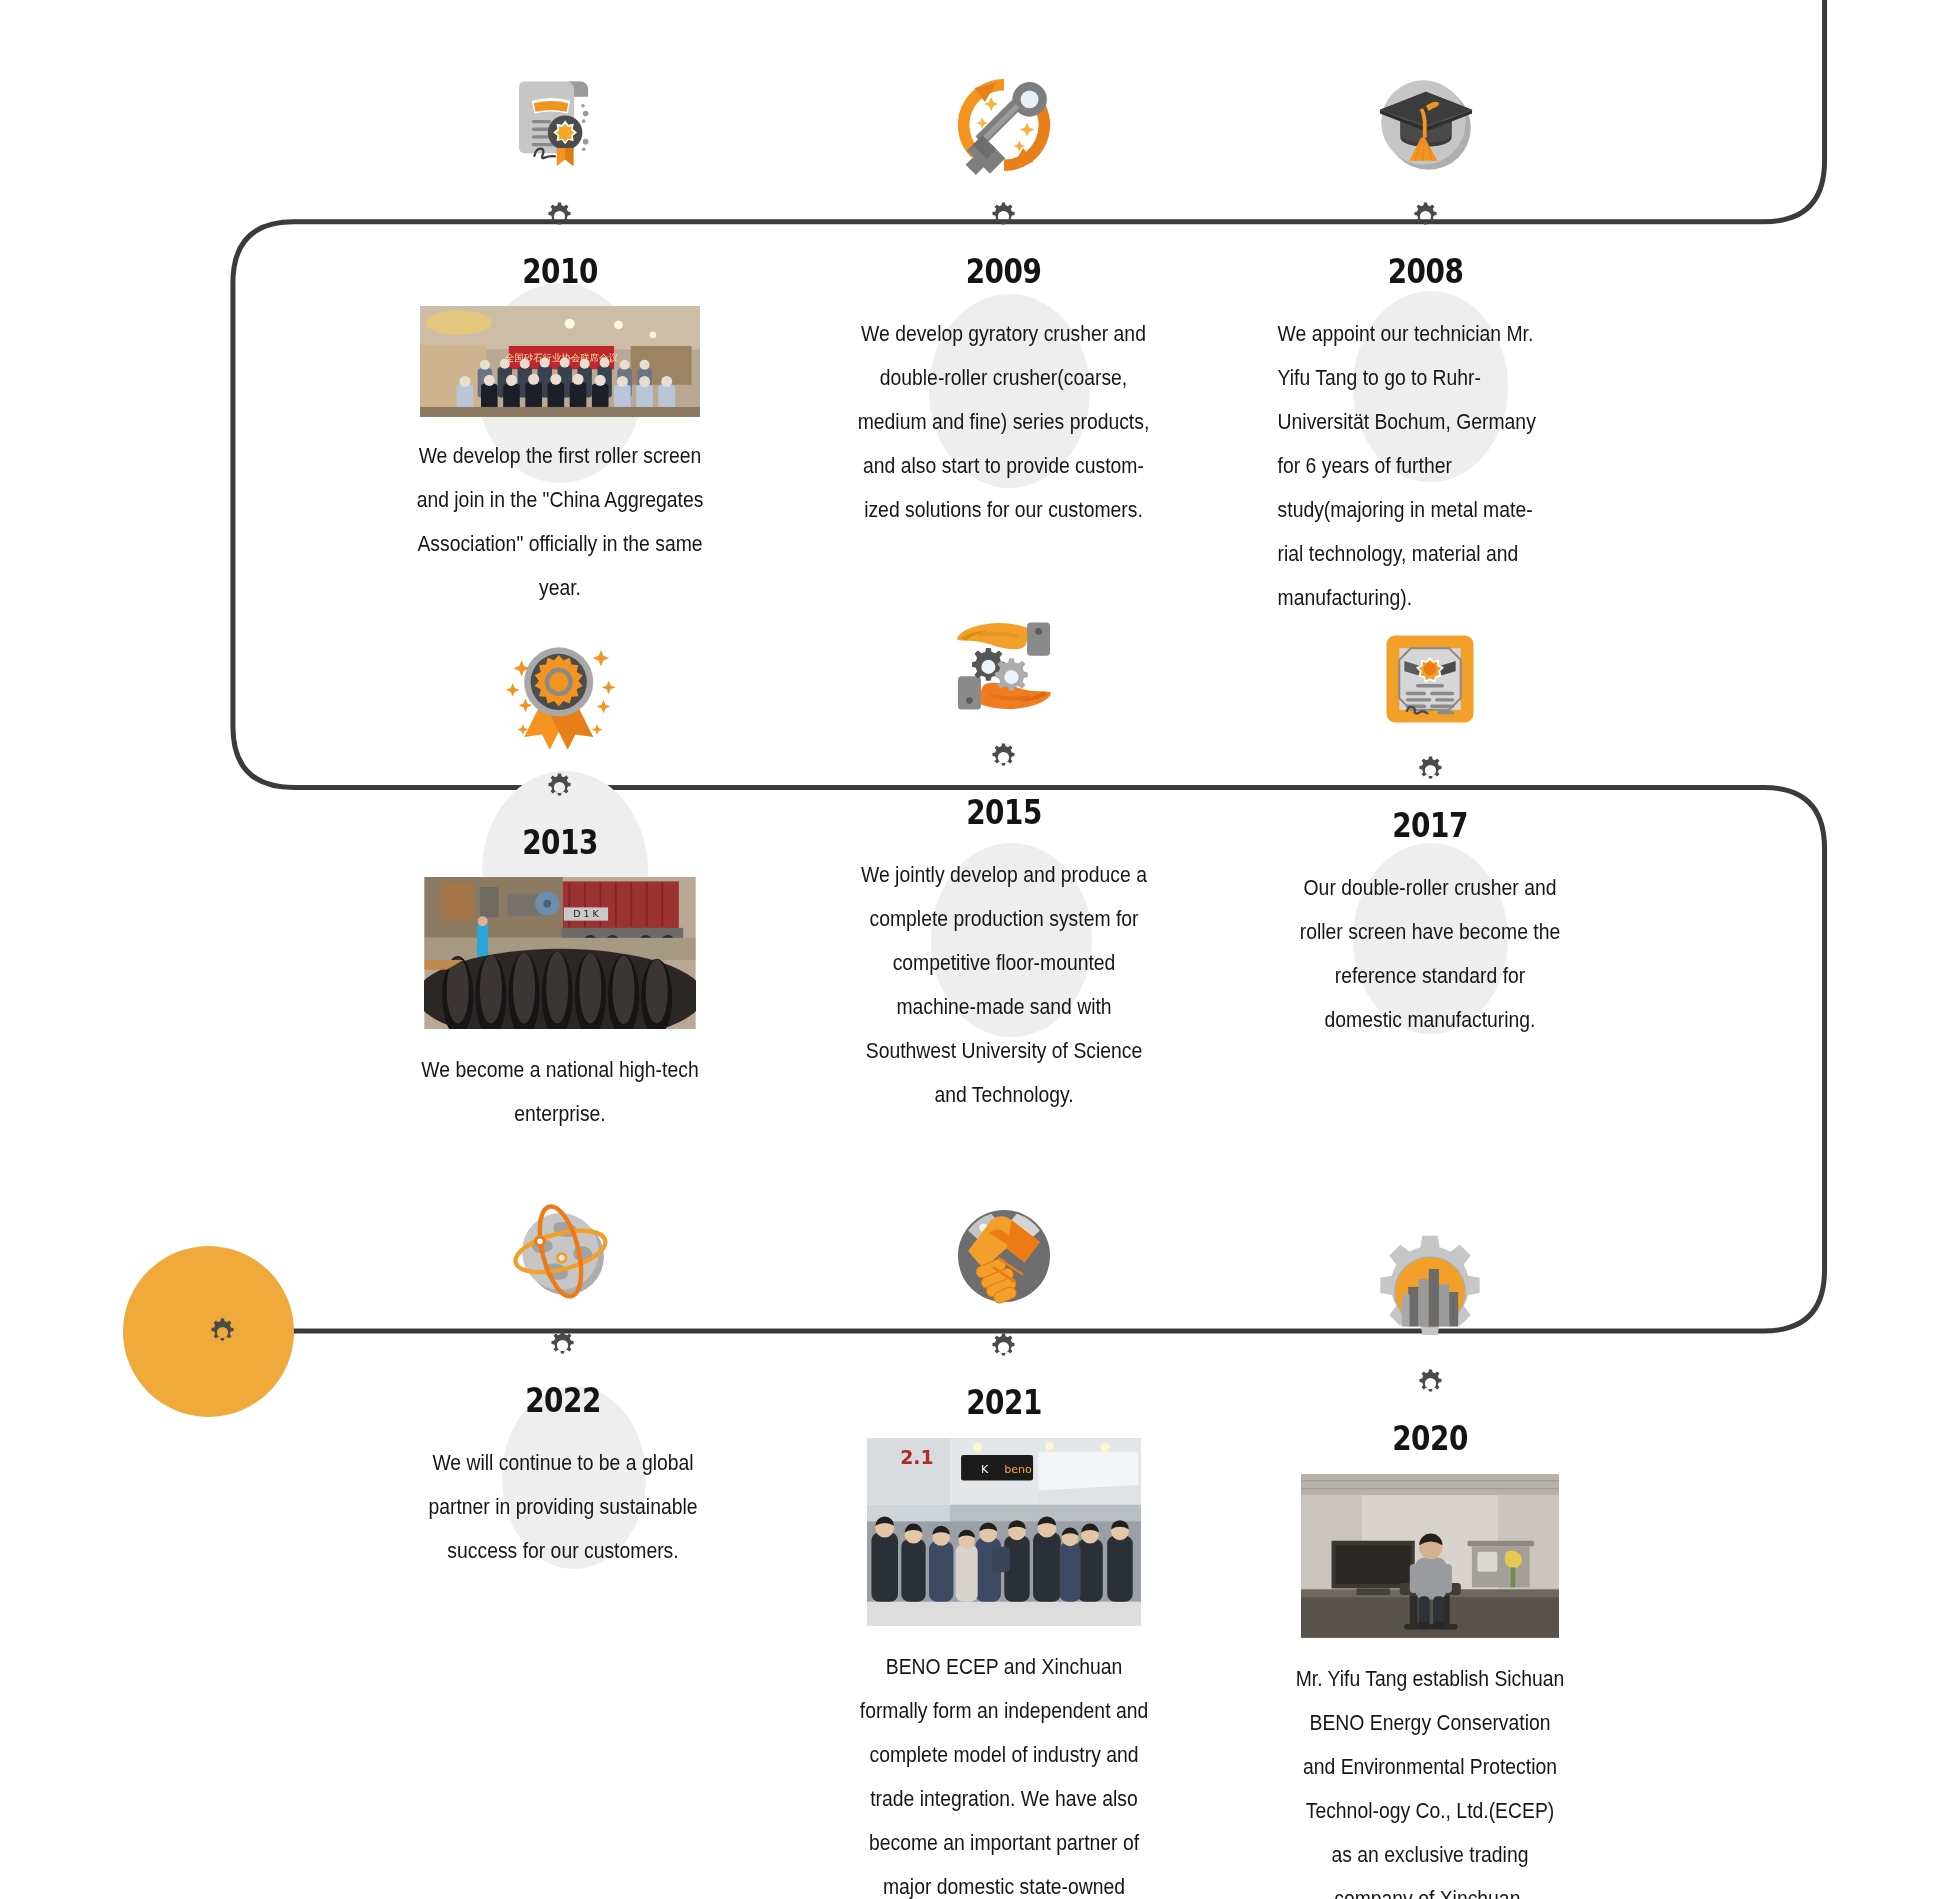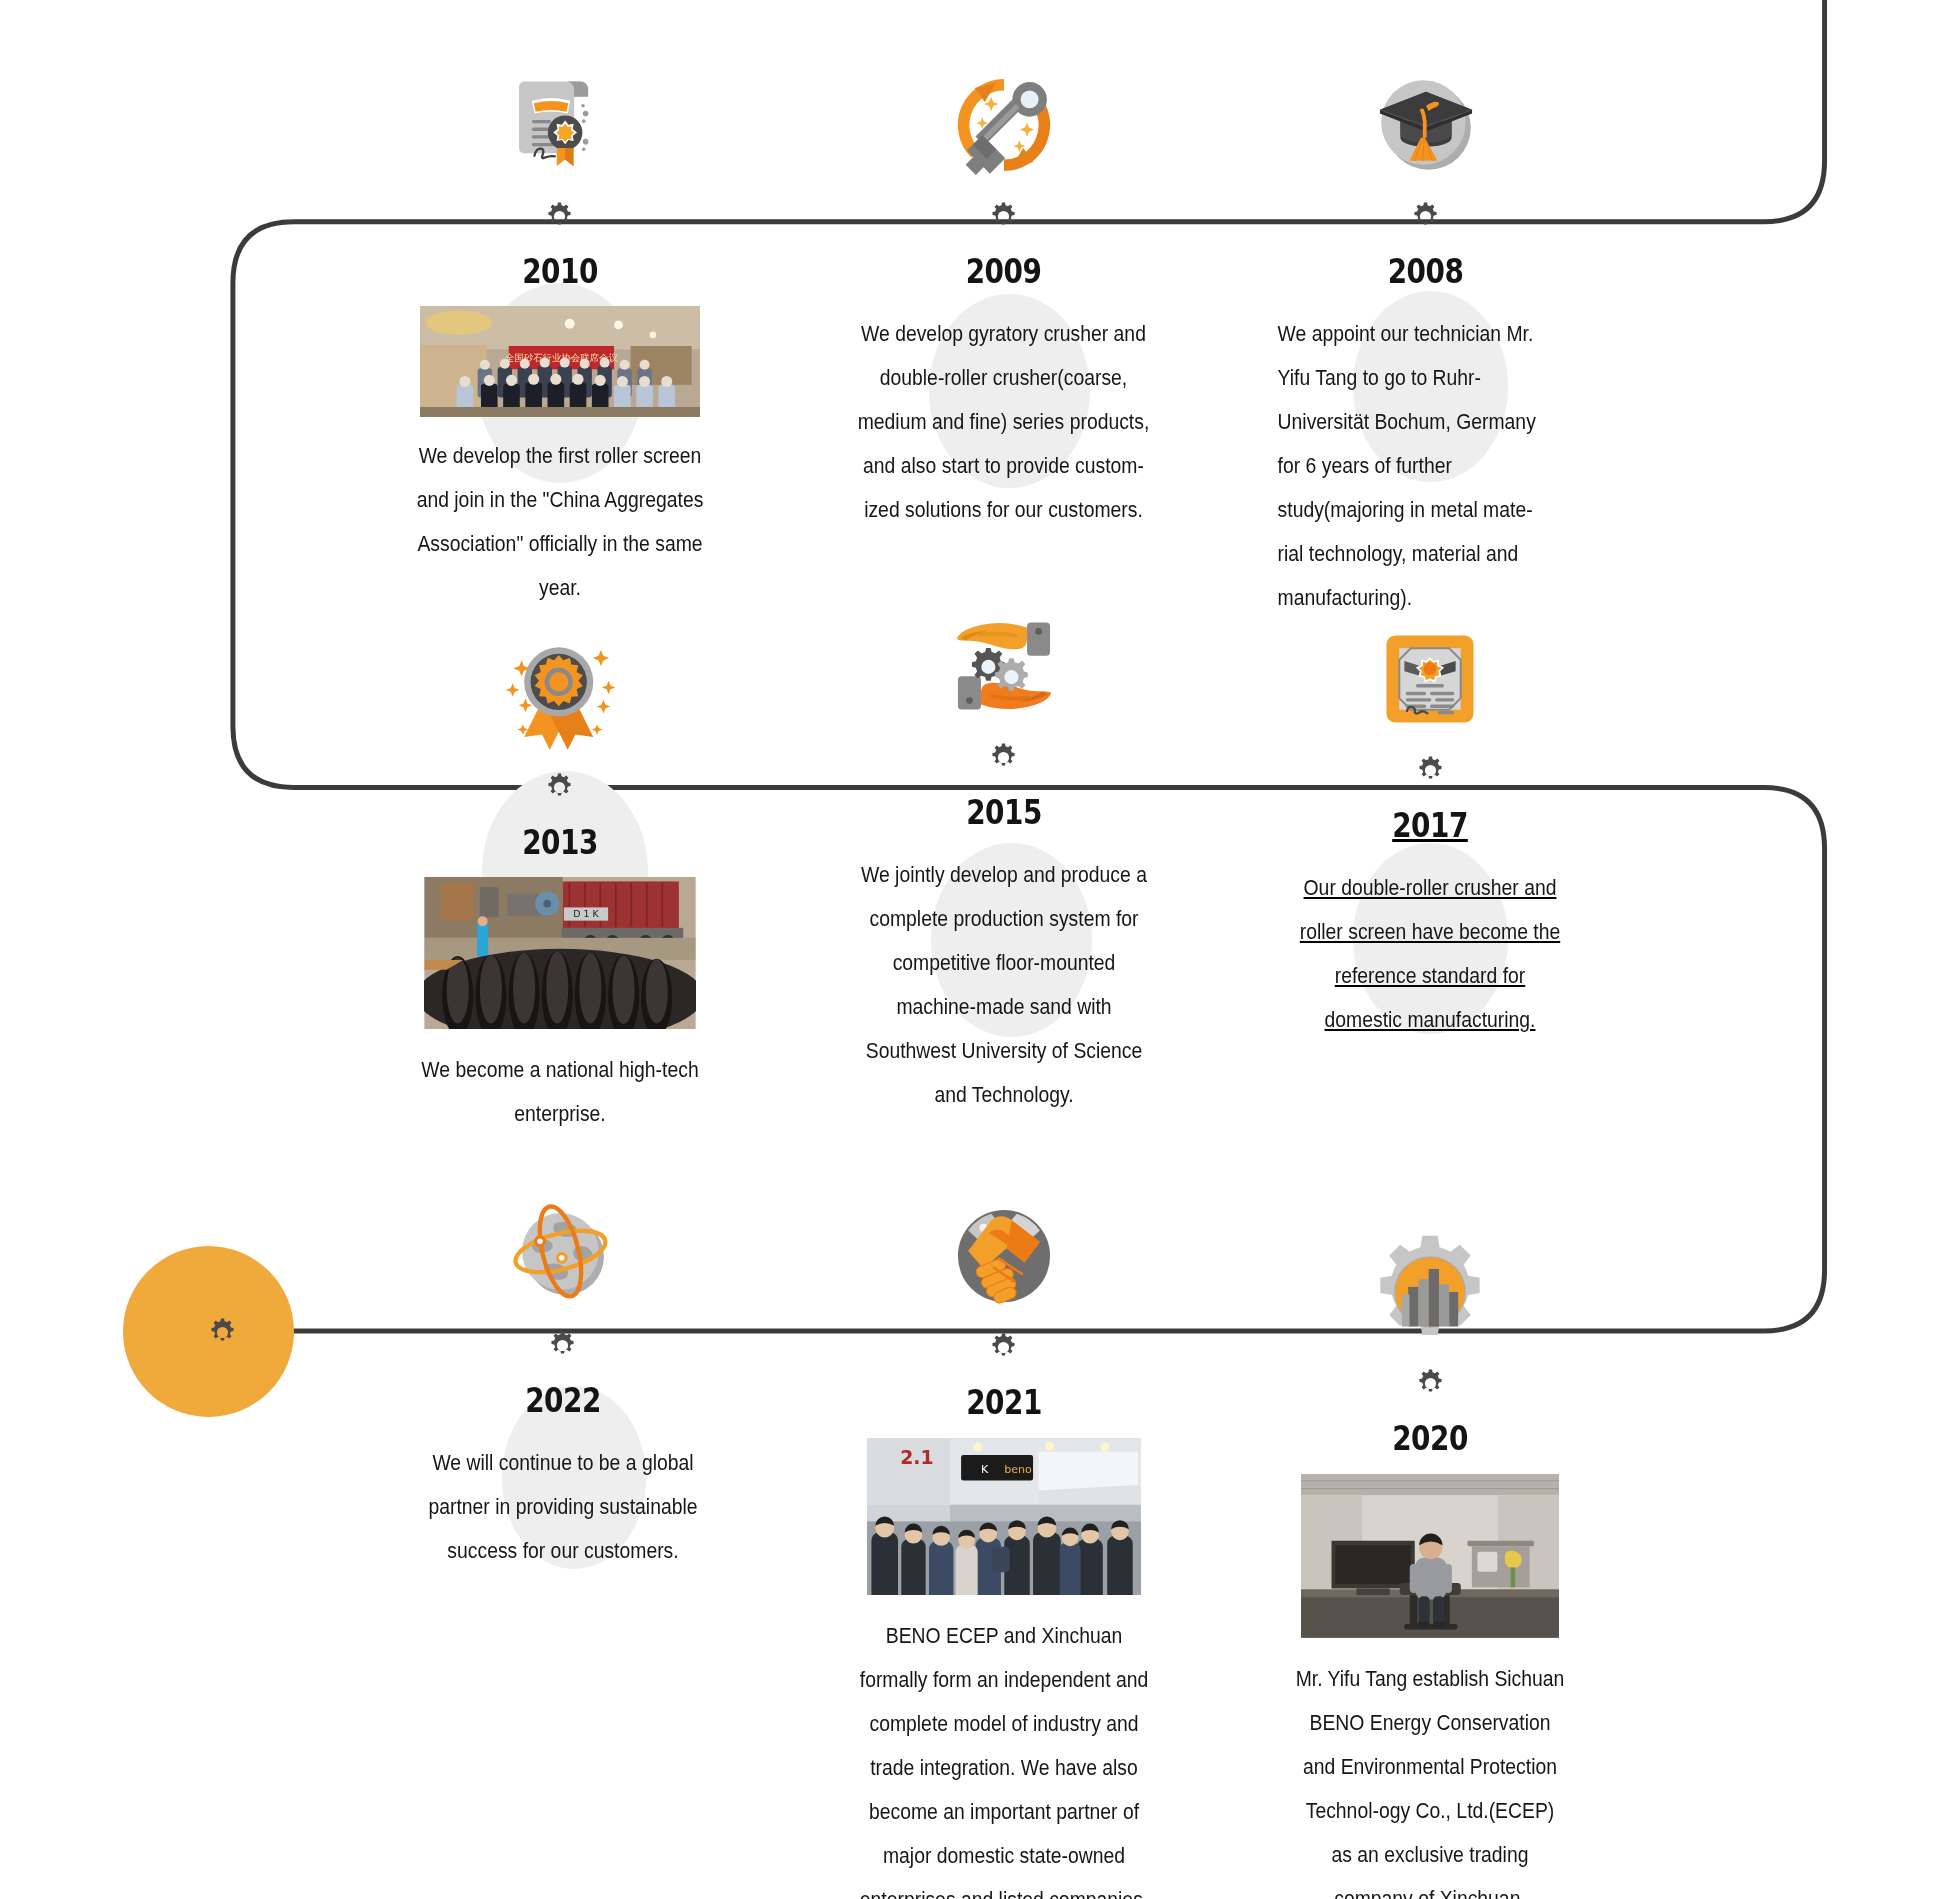--- a/index.html
+++ b/index.html
@@ -366,21 +366,21 @@
     <div class="node-gear" style="left:154px;top:138px;">
       <svg viewBox="0 0 40 40" width="35" height="35">
         <path fill="#4a4a4a" d="M18.2 4 h3.6 l.5 3.1 a13 13 0 0 1 2.9 1.2 l2.5-1.9 2.5 2.5 -1.9 2.5 a13 13 0 0 1 1.2 2.9 l3.1 .5 v3.6 l-3.1 .5 a13 13 0 0 1 -1.2 2.9 l1.9 2.5 -2.5 2.5 -2.5-1.9 a13 13 0 0 1 -2.9 1.2 l-.5 3.1 h-3.6 l-.5-3.1 a13 13 0 0 1 -2.9-1.2 l-2.5 1.9 -2.5-2.5 1.9-2.5 a13 13 0 0 1 -1.2-2.9 l-3.1-.5 v-3.6 l3.1-.5 a13 13 0 0 1 1.2-2.9 l-1.9-2.5 2.5-2.5 2.5 1.9 a13 13 0 0 1 2.9-1.2 Z M20 13.6 a6.4 6.4 0 1 0 0 12.8 a6.4 6.4 0 0 0 0 -12.8 Z"></path>
       </svg>
     </div>
     <div class="year" style="margin-top:65px;">2015</div>
     <div class="desc" style="margin-top:24.4px;width:344px;">We jointly develop and produce a complete production system for competitive floor-mounted machine-made sand with Southwest University of Science and Technology.</div>
   </div>
   <div class="blob" style="left:931px;top:843px;width:161px;height:194px;"></div>
 
-  <div class="cell" style="left:1275px;top:615px;width:310px;text-decoration:underline;">
+  <div class="cell" style="left:1275px;top:615px;width:310px;">
     <div class="icon-wrap">
       <svg width="128" height="128" viewBox="0 0 100 100">
         <rect x="16" y="16" width="68" height="68" rx="7" fill="#F2A02A"></rect>
         <path d="M26 26 h9 l-9 9 Z M74 26 h-9 l9 9 Z M26 74 h9 l-9 -9 Z M74 74 h-9 l9 -9 Z" fill="#D6D6D6"></path>
         <path d="M26 35 v30 l9 9 h30 l9 -9 v-30 l-9 -9 h-30 Z" fill="#D6D6D6"></path>
         <path d="M26 35 v30 l9 9 h30 l9 -9 v-30 l-9 -9 h-30 Z" fill="none" stroke="#8A8A8A" stroke-width="1.6"></path>
         <path d="M30 36 l16 5 -2 7 -14 -4 Z" fill="#5C5C5C"></path>
         <path d="M70 36 l-16 5 2 7 14 -4 Z" fill="#4A4A4A"></path>
         <path d="M50 33 l3 3 4 -1 0 4 4 2 -3 3 1 4 -4 1 -1 4 -4 -2 -4 2 -1 -4 -4 -1 1 -4 -3 -3 4 -2 0 -4 4 1 Z" fill="#FFFFFF"></path>
         <path d="M50 35 l2.4 2.4 3.2 -.8 0 3.2 3.2 1.6 -2.4 2.4 .8 3.2 -3.2 .8 -.8 3.2 -3.2 -1.6 -3.2 1.6 -.8 -3.2 -3.2 -.8 .8 -3.2 -2.4 -2.4 3.2 -1.6 0 -3.2 3.2 .8 Z" fill="#F2A02A"></path>
@@ -459,21 +459,21 @@
         <path d="M46 52 l18 12" stroke="#EC7B16" stroke-width="2" fill="none" stroke-linecap="round"></path>
         <path d="M42 59 l16 11" stroke="#EC7B16" stroke-width="2" fill="none" stroke-linecap="round"></path>
       </svg>
     </div>
     <div class="node-gear" style="left:154px;top:138px;">
       <svg viewBox="0 0 40 40" width="35" height="35">
         <path fill="#4a4a4a" d="M18.2 4 h3.6 l.5 3.1 a13 13 0 0 1 2.9 1.2 l2.5-1.9 2.5 2.5 -1.9 2.5 a13 13 0 0 1 1.2 2.9 l3.1 .5 v3.6 l-3.1 .5 a13 13 0 0 1 -1.2 2.9 l1.9 2.5 -2.5 2.5 -2.5-1.9 a13 13 0 0 1 -2.9 1.2 l-.5 3.1 h-3.6 l-.5-3.1 a13 13 0 0 1 -2.9-1.2 l-2.5 1.9 -2.5-2.5 1.9-2.5 a13 13 0 0 1 -1.2-2.9 l-3.1-.5 v-3.6 l3.1-.5 a13 13 0 0 1 1.2-2.9 l-1.9-2.5 2.5-2.5 2.5 1.9 a13 13 0 0 1 2.9-1.2 Z M20 13.6 a6.4 6.4 0 1 0 0 12.8 a6.4 6.4 0 0 0 0 -12.8 Z"></path>
       </svg>
     </div>
     <div class="year" style="margin-top:65px;">2021</div>
-    <div class="photo" style="width:274px;height:157px;margin-top:19px;">
+    <div class="photo" style="width:274px;height:188px;margin-top:19px;">
       <svg width="274" height="164" viewBox="0 0 495 295">
         <rect width="495" height="295" fill="#cfd4d8"></rect>
         <rect x="0" y="0" width="495" height="120" fill="#e4e7ea"></rect>
         <rect x="0" y="0" width="150" height="120" fill="#d8dcdf"></rect>
         <text x="60" y="46" font-size="34" font-weight="bold" fill="#b02a2a" font-family="DejaVu Sans, sans-serif">2.1</text>
         <rect x="170" y="30" width="130" height="46" rx="4" fill="#1b1b1b"></rect>
         <text x="206" y="62" font-size="20" fill="#ffffff" font-family="DejaVu Sans, sans-serif">K</text>
         <text x="248" y="62" font-size="20" fill="#f0a93b" font-family="DejaVu Sans, sans-serif">beno</text>
         <rect x="310" y="24" width="180" height="70" rx="6" fill="#f3f5f6"></rect>
         <path d="M310 94 L495 84 L495 140 L310 140 Z" fill="#dfe3e6"></path>

